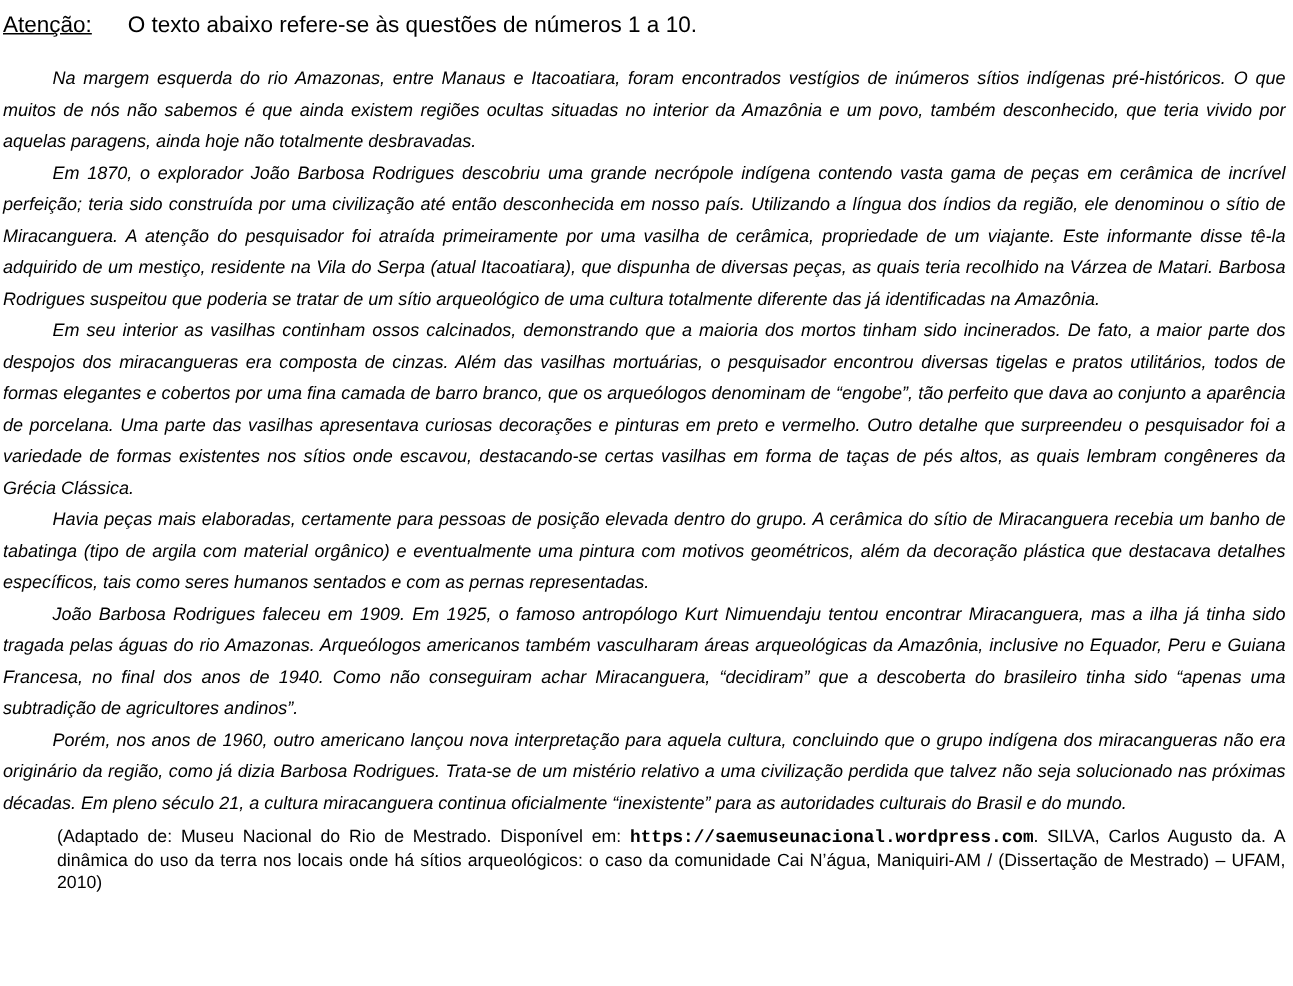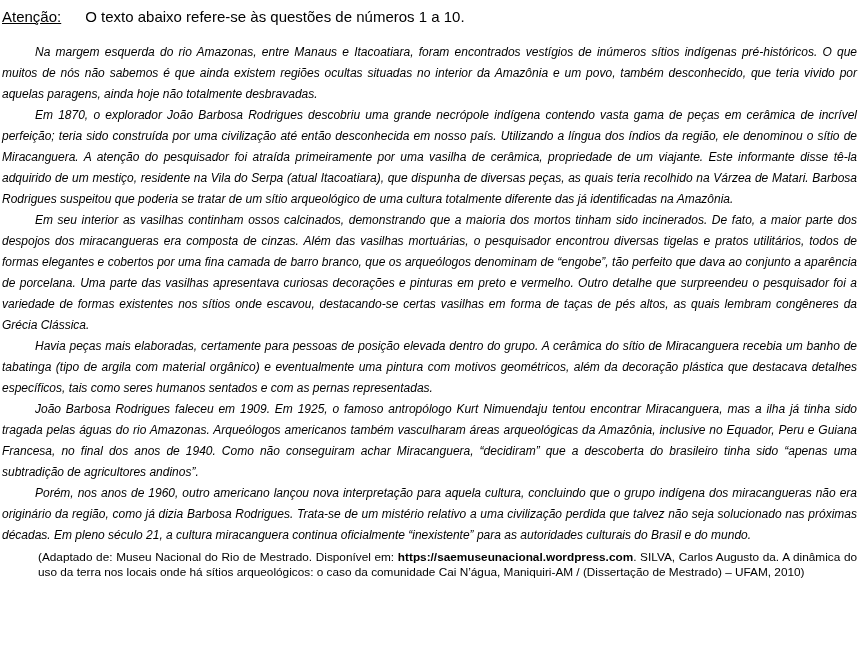--- a/index.html
+++ b/index.html
@@ -45,20 +45,21 @@
   }
   .citation {
     margin: 4px 0 0 36px;
     font-size: 11.8px;
     line-height: 15px;
     text-align: justify;
     font-style: normal;
   }
   .citation-url {
     font-weight: bold;
+    font-family: Liberation Mono, monospace;
   }
 </style>
 </head>
 <body>
 
 <div class="page">
 
   <p class="attention-row"><span class="attention-label">Atenção:</span><span class="attention-text">O texto abaixo refere-se às questões de números 1 a 10.</span></p>
 
   <div class="passage">

